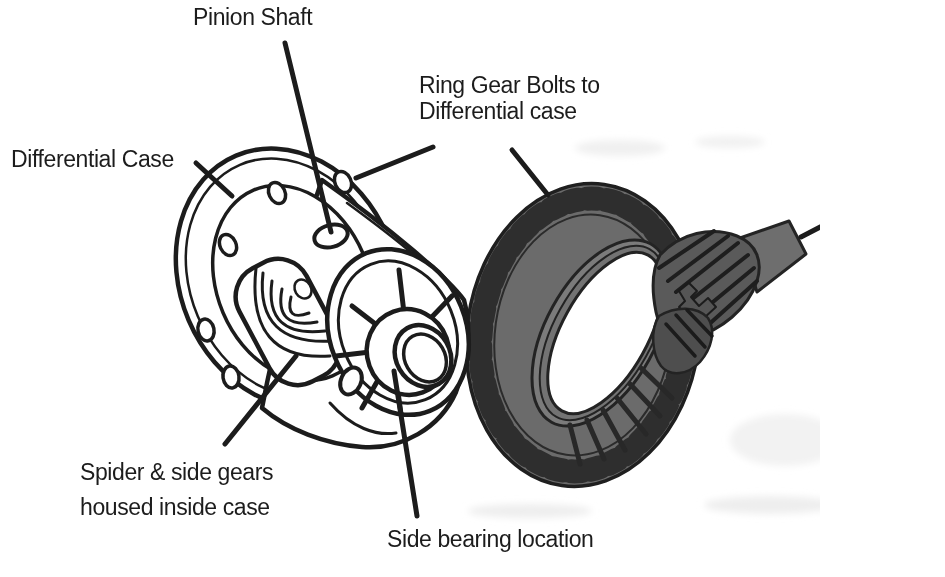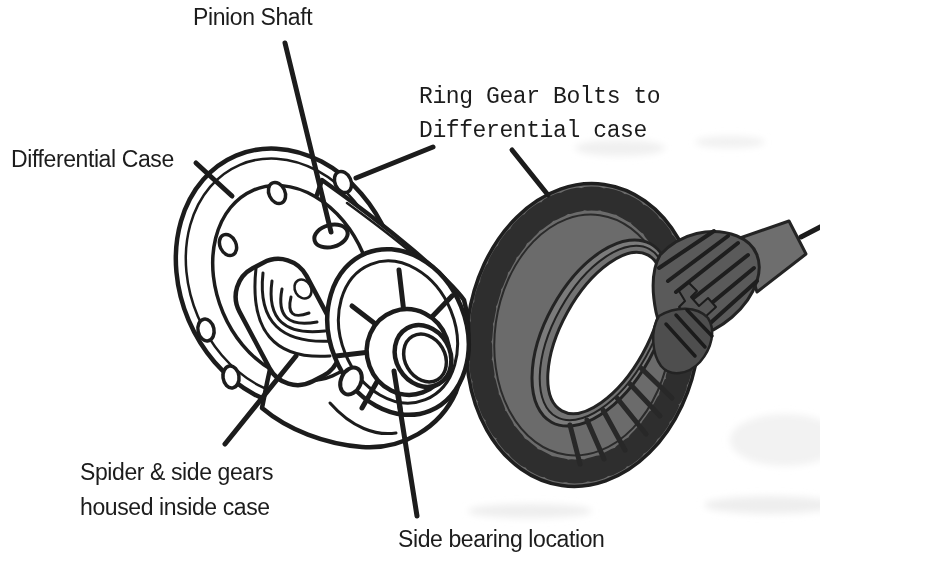--- a/index.html
+++ b/index.html
@@ -7,25 +7,25 @@
   .stage{
     position:relative;width:820px;height:577px;background:#ffffff;
     overflow:hidden;font-family:"Liberation Sans",sans-serif;
   }
   .stage svg{position:absolute;left:0;top:0;}
   .lbl{
     position:absolute;color:#1c1c1c;font-size:23px;line-height:1.2;
     letter-spacing:-0.4px;white-space:pre-line;
   }
   #lbl-pinion-shaft{left:193px;top:4px;}
-  #lbl-ring-gear-bolts{left:419px;top:80px;line-height:34px;font-family:Liberation Mono, monospace;}
+  #lbl-ring-gear-bolts{left:419px;top:72px;line-height:26px;}
   #lbl-differential-case{left:11px;top:146px;}
   #lbl-pinion-gear{left:806px;top:181px;}
   #lbl-spider{left:52px;top:455px;line-height:35px;margin-left:28px;}
-  #lbl-side-bearing{left:398px;top:526px;}
+  #lbl-side-bearing{left:387px;top:526px;}
 </style>
 </head>
 <body>
 
 <div class="stage">
 
   <svg width="945" height="577" viewBox="0 0 945 577">
     <defs>
       <filter id="soft" x="-50%" y="-50%" width="200%" height="200%">
         <feGaussianBlur stdDeviation="3.5"></feGaussianBlur>

